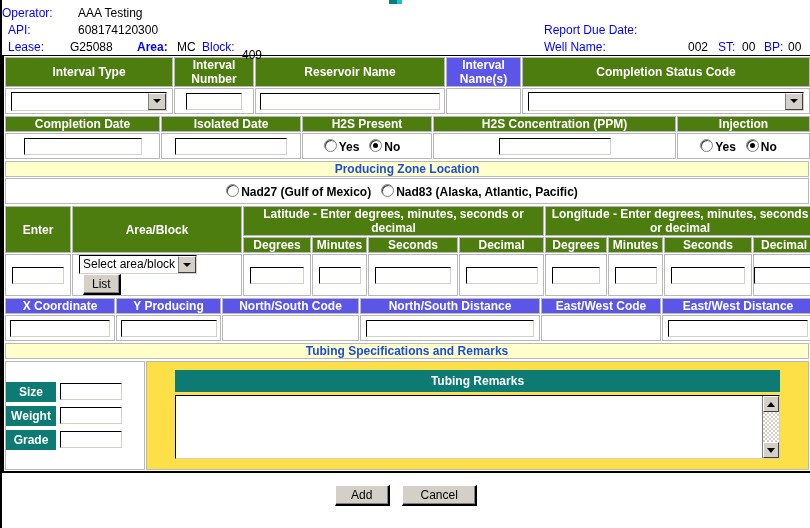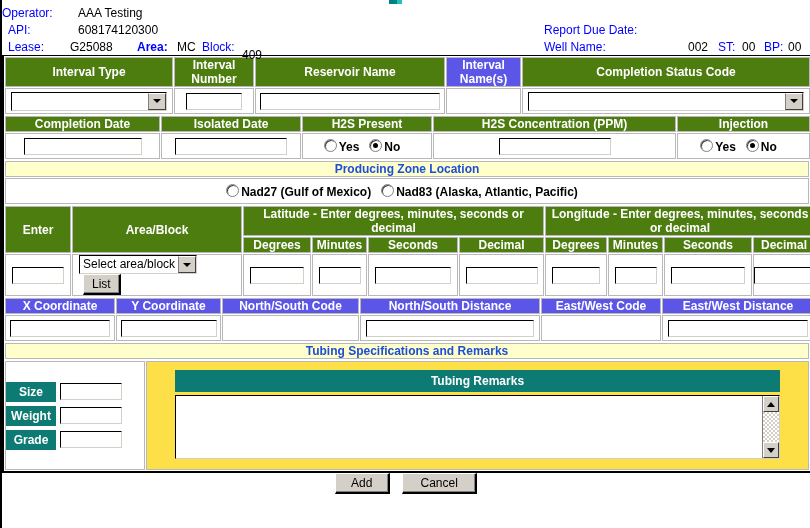--- a/index.html
+++ b/index.html
@@ -279,21 +279,21 @@
     flex: 1 1 auto;
     background-color: #d4d0c8;
     background-image:
       linear-gradient(45deg, #ffffff 25%, transparent 25%, transparent 75%, #ffffff 75%),
       linear-gradient(45deg, #ffffff 25%, transparent 25%, transparent 75%, #ffffff 75%);
     background-size: 4px 4px;
     background-position: 0 0, 2px 2px;
   }
   .btnbar {
     text-align: center;
-    padding-top: 0;
+    padding-top: 12px;
   }
   .btnbar .btn95 { margin: 0 4px; }
 </style>
 </head>
 <body>
 
 <div id="page">
 
   <div class="topbar">
     <div class="tick"></div>
@@ -494,21 +494,21 @@
         <col style="width:110px">
           <col style="width:105px">
           <col style="width:137px">
         <col style="width:180px">
           <col style="width:120px">
           <col style="width:152px">
       </colgroup>
       <tbody>
           <tr>
         <td class="hdr-purple">X Coordinate</td>
-        <td class="hdr-purple">Y Coordinate</td>
+        <td class="hdr-purple">Y Producing</td>
         <td class="hdr-purple">North/South Code</td>
         <td class="hdr-purple">North/South Distance</td>
         <td class="hdr-purple">East/West Code</td>
         <td class="hdr-purple">East/West Distance</td>
       </tr>
       <tr>
         <td class="cell">
           <input class="txt" style="width: 100px;" type="text" value="">
         </td>
         <td class="cell">

